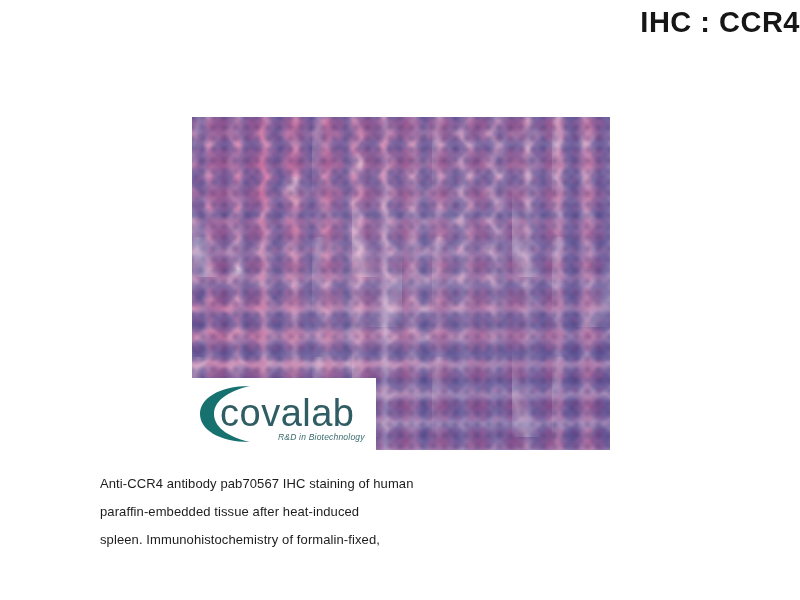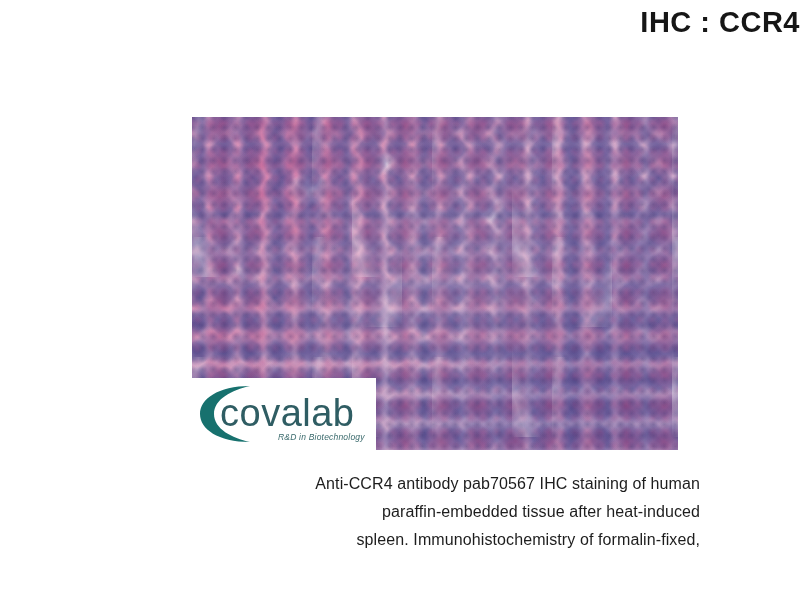--- a/index.html
+++ b/index.html
@@ -45,21 +45,21 @@
     line-height: 17px;
     color: #242424;
     margin-top: -1px;
   }
 
   
   .micrograph-wrap {
     position: absolute;
     left: 192px;
     top: 117px;
-    width: 486px;
+    width: 418px;
     height: 333px;
     overflow: hidden;
     background: #c4b5fd;
   }
   .micrograph {
     position: absolute;
     inset: 0;
     
     background-color: #d2aac8;
     background-image:
@@ -157,22 +157,22 @@
     height: 72px;
   }
   .logo-svg { display: block; }
 
   
   .caption {
     position: absolute;
     left: 100px;
     top: 470px;
     width: 600px;
-    text-align: right;
-    font-size: 16px;
+    text-align: left;
+    font-size: 13px;
     line-height: 28px;
     color: #1d1d1d;
     letter-spacing: 0.1px;
   }
   .caption div { white-space: nowrap; }
 </style>
 </head>
 <body>
 
 <div class="title-block">

